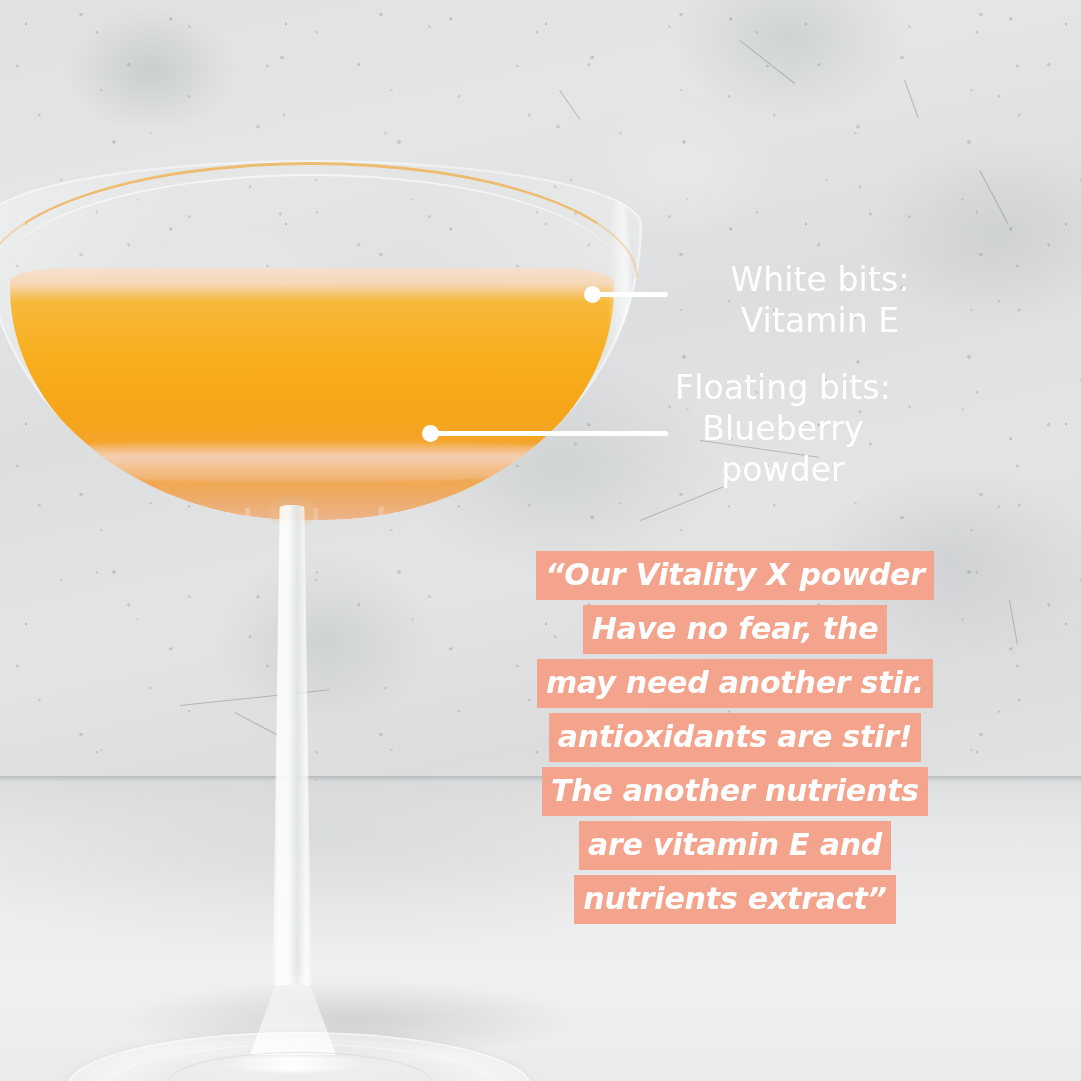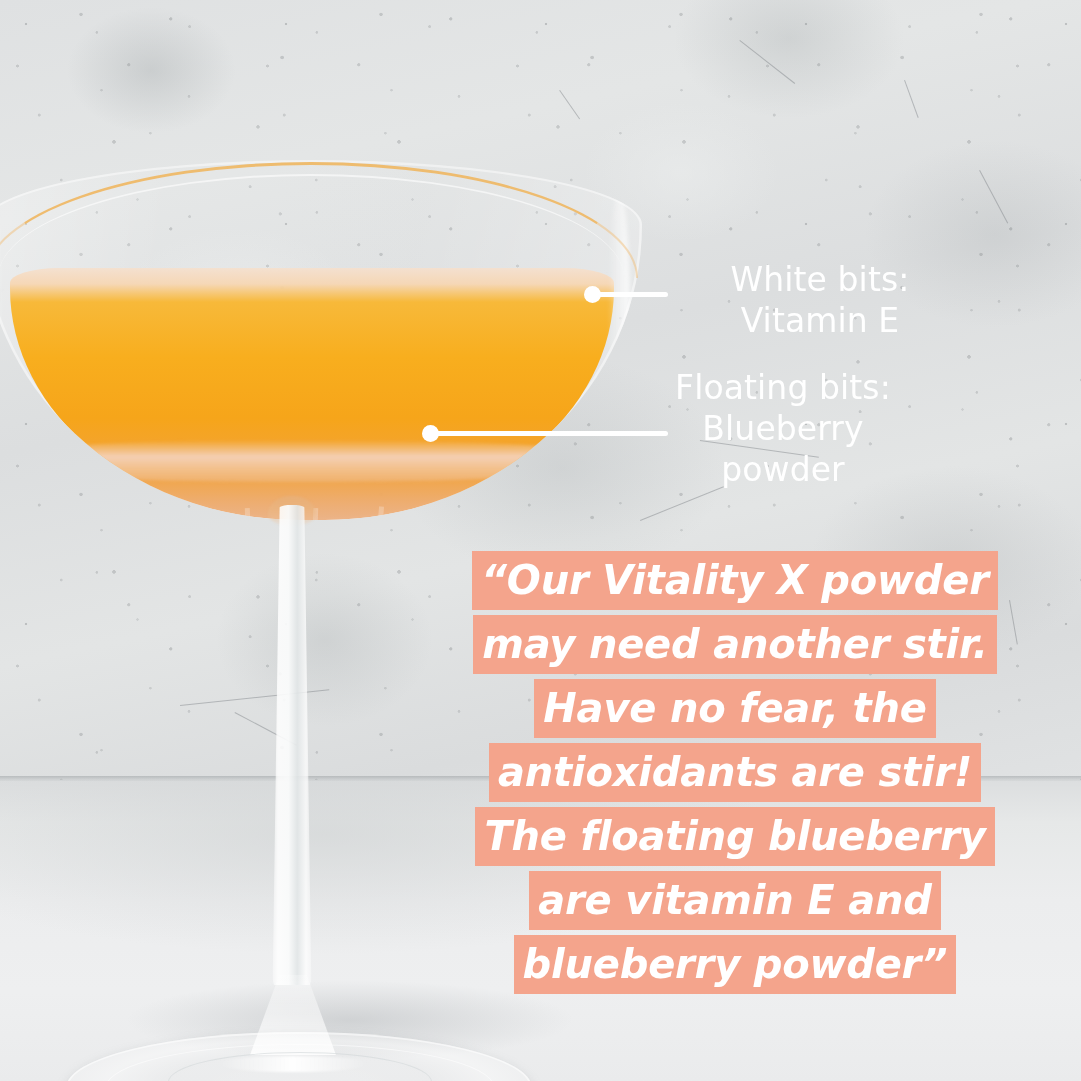--- a/index.html
+++ b/index.html
@@ -221,21 +221,21 @@
   .quote{
     position:absolute;left:415px;top:551px;width:640px;
     display:flex;flex-direction:column;align-items:center;
   }
   .quote-line{
     background:#F4A48C;
     color:#ffffff;
     font-family:"DejaVu Sans","Liberation Sans",sans-serif;
     font-style:italic;
     font-weight:bold;
-    font-size:40px;
+    font-size:30px;
     line-height:1.0;
     padding:9px 9px 10px 9px;
     margin-bottom:5px;
     white-space:nowrap;
     letter-spacing:-.2px;
   }
 </style>
 </head>
 <body>
 
@@ -304,21 +304,21 @@
 Vitamin E</div>
 
   <div class="callout-dot" style="left:422px;top:425px;"></div>
   <div class="callout-line" style="left:434px;top:431px;width:234px;"></div>
   <div class="label" id="label-blueberry">Floating bits:
 Blueberry
 powder</div>
 
   <div class="quote">
     <div class="quote-line">“Our Vitality X powder</div>
+    <div class="quote-line">Have no fear, the</div>
     <div class="quote-line">may need another stir.</div>
-    <div class="quote-line">Have no fear, the</div>
     <div class="quote-line">antioxidants are stir!</div>
-    <div class="quote-line">The floating blueberry</div>
+    <div class="quote-line">The another nutrients</div>
     <div class="quote-line">are vitamin E and</div>
-    <div class="quote-line">blueberry powder”</div>
+    <div class="quote-line">nutrients extract”</div>
   </div>
 
 </div>
 
 </body></html>

